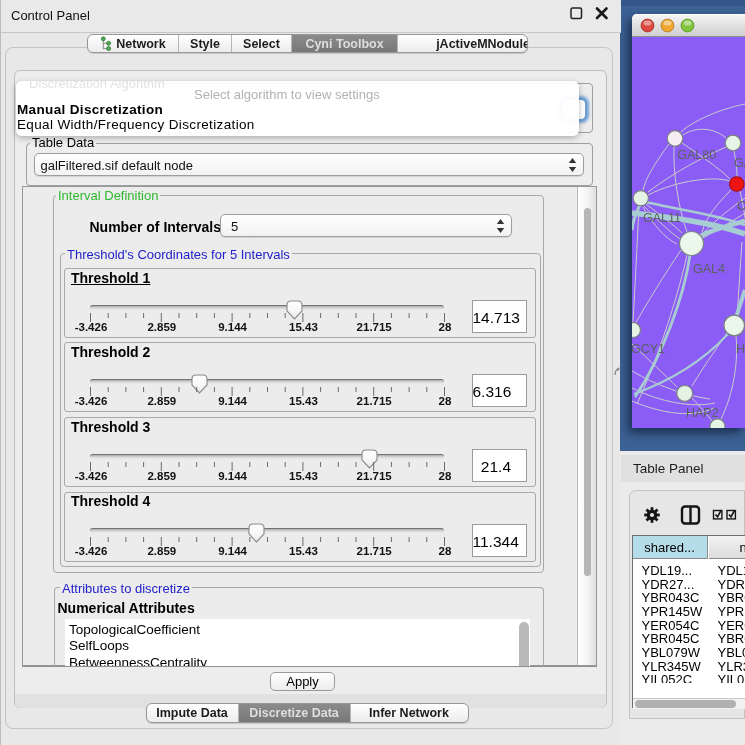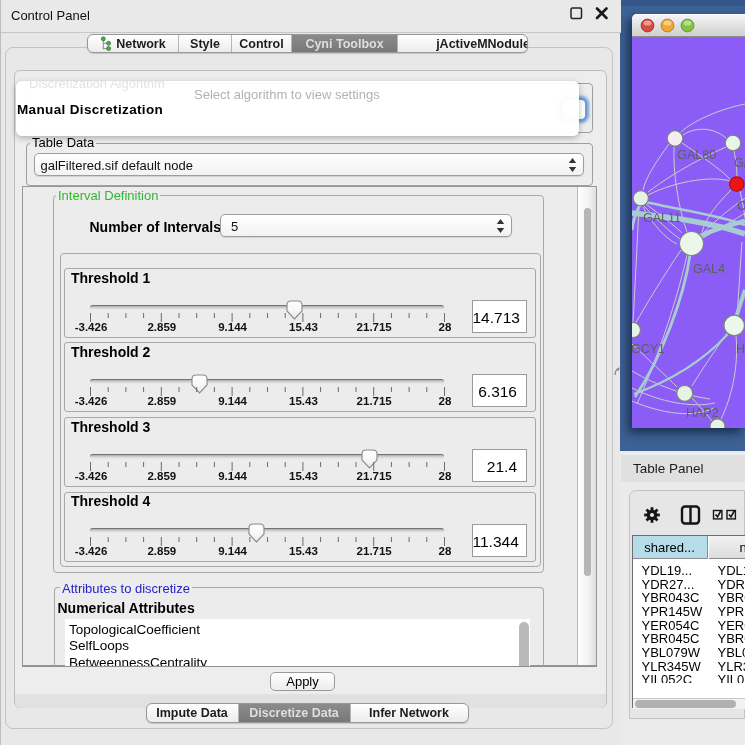--- a/index.html
+++ b/index.html
@@ -11,21 +11,21 @@
   .combo { position:absolute; background:linear-gradient(#ffffff,#f2f2f2); border:1px solid #9e9e9e; border-radius:5px; box-shadow:0 1px 1px rgba(0,0,0,0.12); }
   .combo .ct { position:absolute; left:5.5px; top:50%; transform:translateY(-50%); font-size:13px; color:#111; white-space:nowrap; }
   .updn { position:absolute; right:6px; top:50%; transform:translateY(-50%); width:9px; }
   .seg { position:absolute; display:flex; border:1px solid #979797; border-radius:6px; background:linear-gradient(#ffffff,#ececec); box-shadow:0 1px 1px rgba(0,0,0,0.15); overflow:hidden; }
   .seg .s { display:flex; align-items:center; justify-content:center; font-size:12.5px; font-weight:600; color:#1c1c1c; border-right:1px solid #b5b5b5; white-space:nowrap; }
   .seg .s:last-child { border-right:none; }
   .seg .sel { background:linear-gradient(#8b8b8b,#787878); color:#dedede; }
   .tpanel { position:absolute; border:1px solid #a9a9a9; border-radius:3px; background:#ececec; }
   .tlabel { position:absolute; font-size:14px; font-weight:bold; color:#000; }
   .track { position:absolute; height:5px; border-radius:3px; background:linear-gradient(#8e8e8e,#c9c9c9 45%,#efefef); box-shadow:inset 0 1px 0 rgba(0,0,0,0.25); }
-  .vbox { position:absolute; background:#fff; border:1px solid #9b9b9b; font-size:15.5px; color:#000; text-align:right; padding-right:9px; line-height:33px; }
+  .vbox { position:absolute; background:#fff; border:1px solid #9b9b9b; font-size:15.5px; color:#000; text-align:right; padding-right:15px; line-height:33px; }
   .ticklbl { position:absolute; font-size:11.5px; font-weight:bold; color:#111; transform:translateX(-50%); white-space:nowrap; }
 </style>
 </head>
 <body>
 
 <div class="abs" style="left:620px; top:0; width:125px; height:451px; background:#3c6194;"></div>
 <div class="abs" style="left:620px; top:0; width:125px; height:6px; background:#34568a;"></div>
 
 <div class="abs" style="left:632px; top:6px; width:113px; height:414px; border-radius:5px 0 0 0; box-shadow:-4px 5px 10px rgba(0,10,30,0.55); background:#8b5cf6;margin-top:8px;">
   <div class="abs" style="left:0; top:0; width:113px; height:23px; border-radius:5px 0 0 0; background:linear-gradient(#f6f6f6,#cfcfcf); border-bottom:1px solid #8f8f8f; box-shadow:inset 0 1px 0 #fff;"></div>
@@ -197,24 +197,25 @@
 
   <div class="abs" style="left:88.5px; top:219px; font-size:14px; font-weight:bold; color:#000;">Number of Intervals</div>
   <div class="combo" style="left:219px; top:214px; width:292px; height:23px;">
     <span class="ct" style="left:10px;">5</span>
     <svg class="updn" height="14" viewBox="0 0 9 14">
         <path d="M4.5,0 L8.2,5 H0.8 Z M4.5,14 L0.8,9 H8.2 Z" fill="#333"></path>
       </svg>
   </div>
 
   <div class="groupbox" style="left:58.5px; top:253px; width:481px; height:314px; border-color:#a8a8a8;"></div>
+  <div class="gtitle" style="left:64px; top:246.5px; color:#2222cc; background:#ececec;">Threshold's Coordinates for 5 Intervals</div>
 
   <div id="thresholds">
       <div class="tpanel" style="left:63px; top:268px; width:472px; height:70px;"></div>
-      <div class="tlabel" style="left:70px; top:269.5px;">Threshold 1</div>
+      <div class="tlabel" style="left:70px; top:269.5px;text-decoration:underline;">Threshold 1</div>
       <div class="track" style="left:89px; top:304.5px; width:354px;"></div>
       <svg class="abs" style="left:284.8278177305416px; top:299.5px;" width="17" height="20" viewBox="0 0 17 20">
         <defs>
           <linearGradient id="thg268" x1="0" y1="0" x2="0" y2="1">
             <stop offset="0" stop-color="#ffffff"></stop>
             <stop offset="0.55" stop-color="#f7f7f7"></stop>
             <stop offset="1" stop-color="#e8e8e8"></stop>
           </linearGradient>
         </defs>
         <path d="M 1,5 Q 1,1 5,1 L 12,1 Q 16,1 16,5 L 16,11 L 8.5,19 L 1,11 Z" fill="url(#thg268)" stroke="#898989" stroke-width="1.1"></path>
@@ -400,33 +401,34 @@
   <div class="seg" style="left:86px; top:34px; height:19px;">
     <div class="s" style="width:91px;"><svg width="12" height="15" viewBox="0 0 12 15" style="margin-right:4px;">
           <g>
             <path d="M3.3,3 V13.2 M3.3,7.3 H8.3 M3.3,12.6 H8.3" stroke="#8a8a8a" stroke-width="1" fill="none"></path>
             <circle cx="3.3" cy="2.8" r="2" fill="#53a553" stroke="#35803a" stroke-width="0.8"></circle>
             <circle cx="8.6" cy="7.3" r="2" fill="#53a553" stroke="#35803a" stroke-width="0.8"></circle>
             <circle cx="8.6" cy="12.6" r="2" fill="#53a553" stroke="#35803a" stroke-width="0.8"></circle>
           </g>
         </svg>Network</div>
     <div class="s" style="width:53px;">Style</div>
-    <div class="s" style="width:60px;">Control</div>
+    <div class="s" style="width:60px;">Select</div>
     <div class="s sel" style="width:106px;">Cyni Toolbox</div>
     <div class="s" style="width:129px;padding-left:48px;">jActiveMNodules</div>
   </div>
 
   <div class="seg" style="left:144.5px; top:702.5px; height:20px;">
     <div class="s" style="width:92px;">Impute Data</div>
     <div class="s sel" style="width:112px;">Discretize Data</div>
     <div class="s" style="width:117px;">Infer Network</div>
   </div>
 
   <svg class="abs" style="left:612px; top:367px;" width="8" height="10">
       <path d="M6,1 Q2,3 2,8" fill="none" stroke="#8a8a8a" stroke-width="1.3"></path>
       <path d="M6.5,0.5 L3,2.5 6,4 Z" fill="#8a8a8a"></path>
     </svg>
 
   <div class="abs" style="left:15px; top:80.5px; width:563px; height:55.5px; background:rgba(255,255,255,0.96); border-radius:6px; box-shadow:0 2px 6px rgba(0,0,0,0.28);"></div>
   <div class="abs" style="left:28px; top:76px; font-size:13px; color:#e3e3e3; z-index:5;">Discretization Algorithm</div>
   <div class="abs" style="left:193px; top:86.5px; font-size:13px; color:#b2b2b2; z-index:5;">Select algorithm to view settings</div>
   <div class="abs" style="left:16px; top:102px; font-size:13.5px; letter-spacing:0.35px; font-weight:bold; color:#000; z-index:5;">Manual Discretization</div>
+  <div class="abs" style="left:16px; top:117px; font-size:13.5px; letter-spacing:0.35px; color:#000; z-index:5;">Equal Width/Frequency Discretization</div>
 </div>
 
 </body></html>

